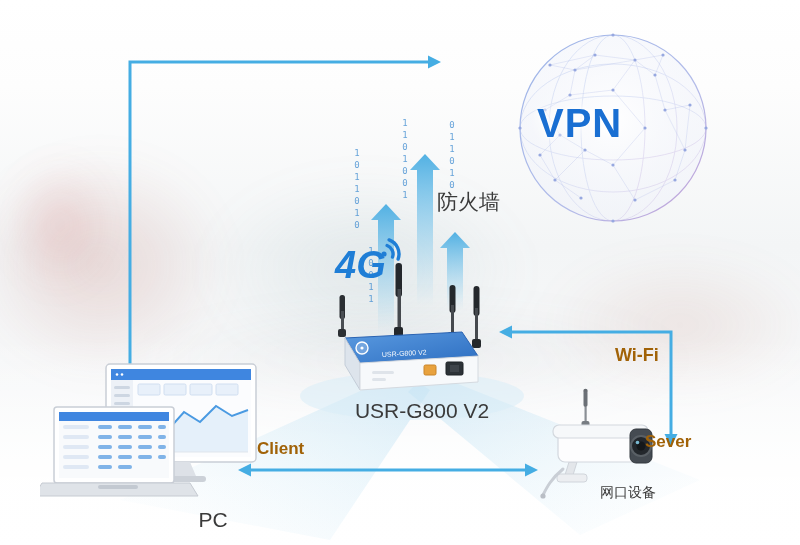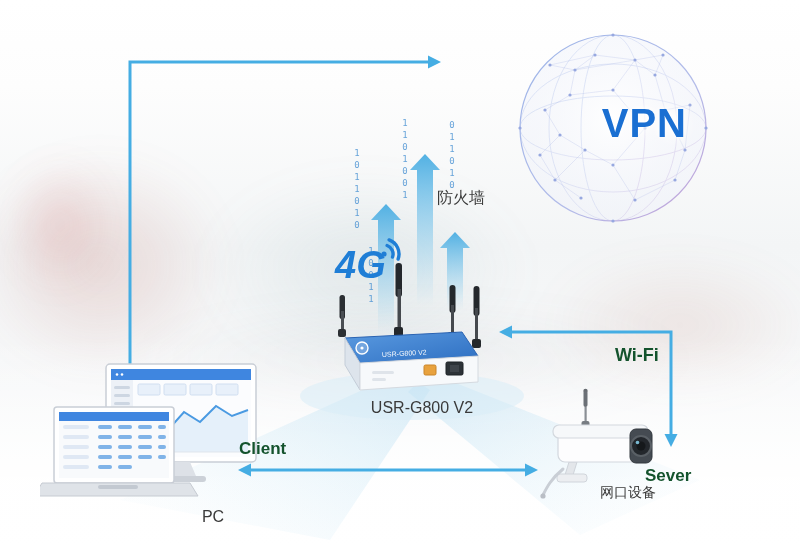--- a/index.html
+++ b/index.html
@@ -1,25 +1,25 @@
 <!DOCTYPE html>
 <html><head>
 <meta charset="utf-8">
 <style>
   html,body{margin:0;padding:0;background:#fff;}
   .stage{position:relative;width:800px;height:545px;overflow:hidden;background:#fff;
          font-family:"Liberation Sans","DejaVu Sans",sans-serif;}
   .abs{position:absolute;}
   .blob{position:absolute;border-radius:50%;filter:blur(18px);}
-  .label-dark{color:#3a3a3a;font-size:16px;}
-  .label-blue{color:#14532d;font-weight:bold;font-size:17px;}
+  .label-dark{color:#3a3a3a;font-size:21px;}
+  .label-blue{color:#a16207;font-weight:bold;font-size:17px;}
   .binary{position:absolute;writing-mode:vertical-rl;text-orientation:upright;
           font-family:"DejaVu Sans Mono",monospace;font-size:9px;letter-spacing:2px;
           color:rgba(47,130,205,0.72);}
-  .vpn-text{width:150px;text-align:right;font-size:40px;font-weight:bold;color:#1A6FD2;
+  .vpn-text{width:150px;text-align:left;font-size:40px;font-weight:bold;color:#1A6FD2;
             letter-spacing:1px;text-shadow:0 0 12px #fff,0 0 22px #fff,0 0 4px #fff;}
   .center-text{text-align:center;}
 </style>
 </head>
 <body>
 
 <div class="stage">
 
   <div class="abs" style="left:0;top:0;width:800px;height:545px;
        background:linear-gradient(180deg,#ffffff 0%,#fdfdfd 16%,#f3f5f6 45%,#f7f8f9 72%,#ffffff 100%);"></div>
@@ -292,18 +292,18 @@
       <circle cx="108" cy="63" r="10" fill="#23272c" stroke="#5a6066" stroke-width="2"></circle>
       <circle cx="108" cy="63" r="4.5" fill="#15181b"></circle>
       <circle cx="104.5" cy="59.5" r="1.8" fill="#8ad4f0" opacity="0.85"></circle>
     </svg>
   </div>
 
   <div class="abs vpn-text" style="left:537px;top:101px">VPN</div>
   <div class="abs label-dark" style="left:437px;top:188px;font-weight:500">防火墙</div>
   <div class="abs label-dark center-text" style="left:352px;top:399px;width:140px">USR-G800 V2</div>
   <div class="abs label-dark center-text" style="left:193px;top:508px;width:40px">PC</div>
-  <div class="abs label-blue" style="left:239px;top:439px">Client</div>
+  <div class="abs label-blue" style="left:257px;top:439px">Client</div>
   <div class="abs label-blue" style="left:615px;top:345px;font-size:18px">Wi-Fi</div>
-  <div class="abs label-blue" style="left:645px;top:466px">Sever</div>
+  <div class="abs label-blue" style="left:645px;top:432px">Sever</div>
   <div class="abs label-dark" style="left:600px;top:484px;font-size:14px">网口设备</div>
 
 </div>
 
 </body></html>

